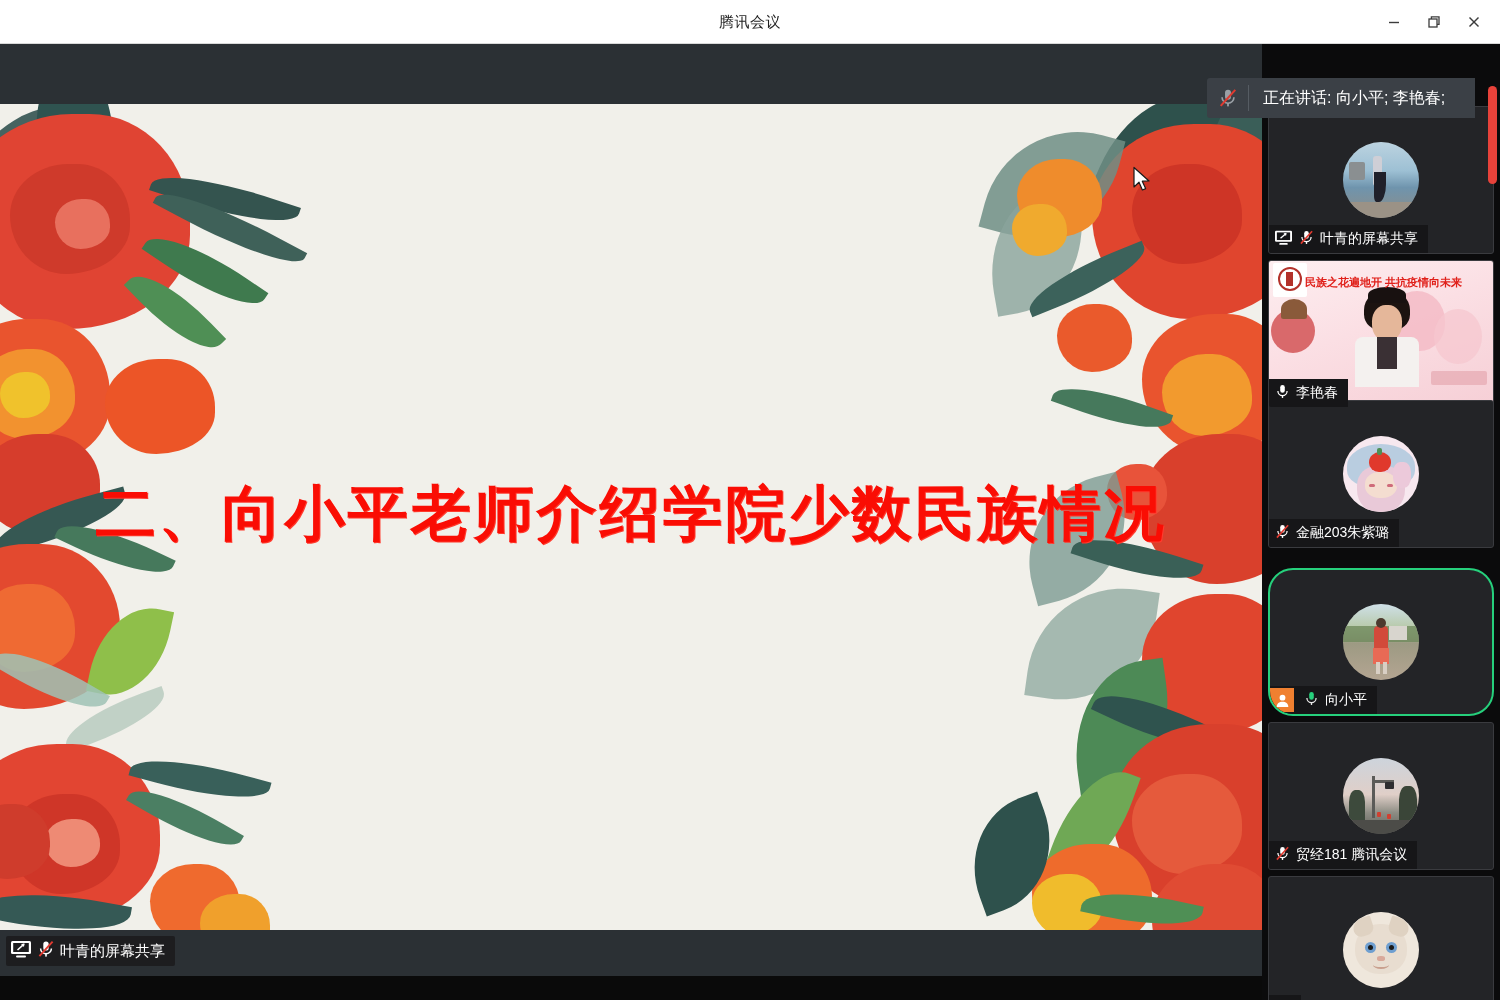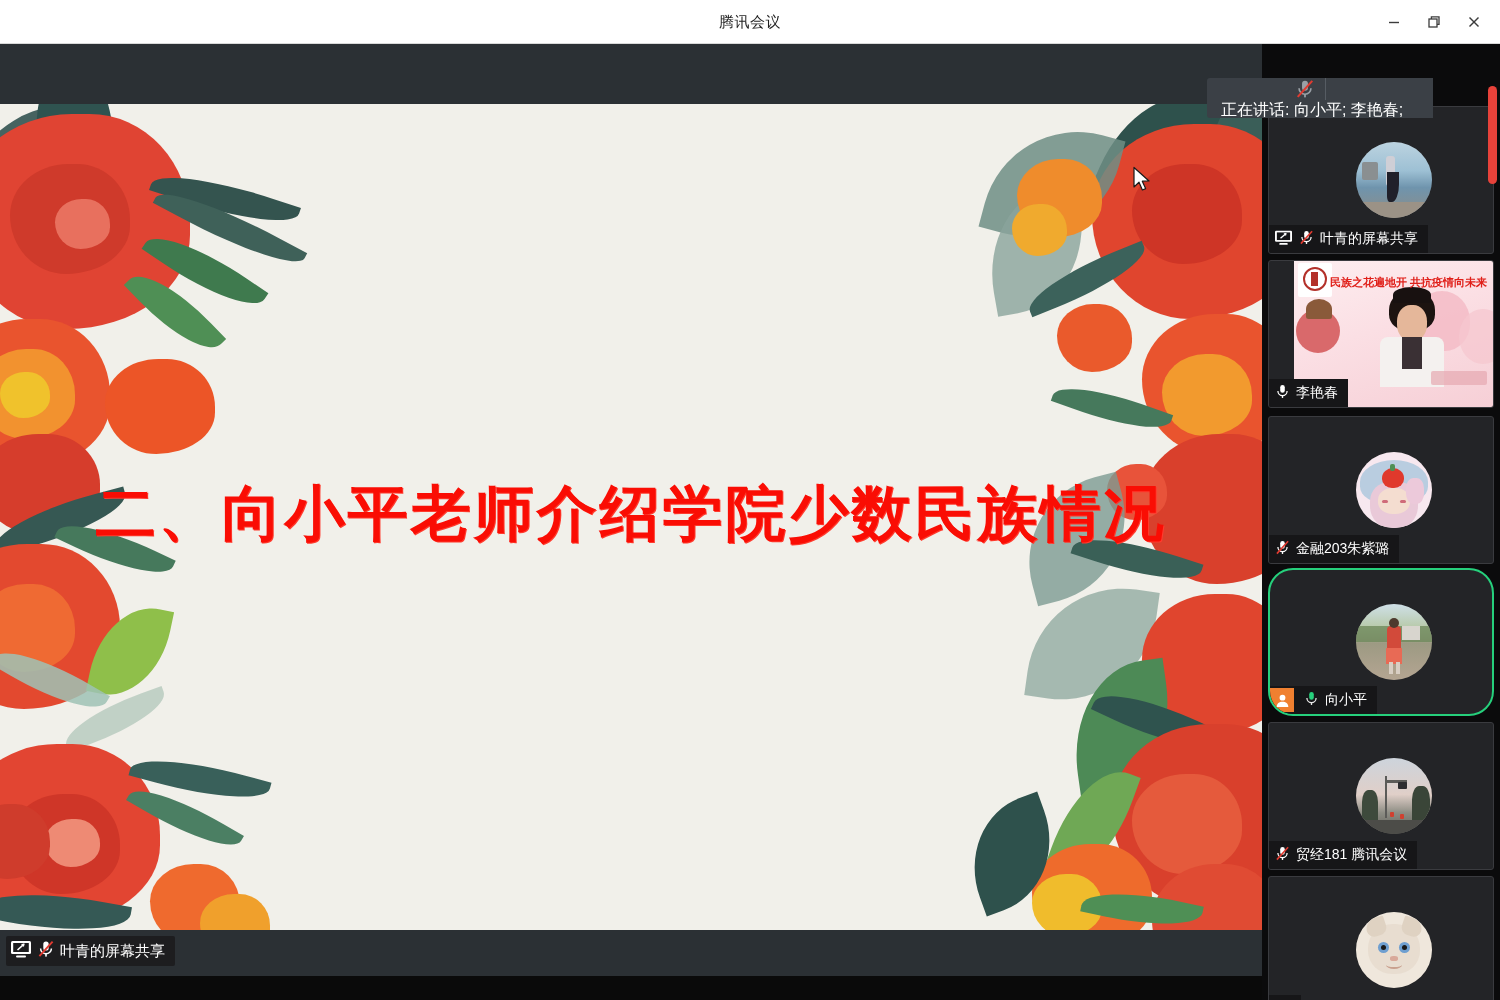--- a/index.html
+++ b/index.html
@@ -72,21 +72,21 @@
     background: #0b0b0c;
   }
   .tile {
     position: absolute; left: 6px; width: 226px;
     background: #232427;
     border: 1px solid #3a3b3f;
     border-radius: 3px;
     overflow: hidden;
   }
   .tile.active { border: 2px solid #26d07c; }
-  .tile-media { position: absolute; inset: 0; overflow: hidden; margin-left: 25px; }
+  .tile-media { position: absolute; inset: 0; overflow: hidden; }
   .avatar {
     position: absolute; left: 50%; top: 50%; transform: translate(-50%,-50%);
     width: 76px; height: 76px; border-radius: 50%; overflow: hidden;
     background: #444;
   }
   .namebar {
     position: absolute; left: 0; bottom: 0;
     display: flex; align-items: center; gap: 5px;
     height: 28px; padding: 0 10px 0 5px;
     background: #161618;
@@ -99,21 +99,20 @@
     flex: 0 0 auto;
   }
 
   
   .speaking {
     position: absolute; left: 1207px; top: 78px; z-index: 40;
     height: 40px; display: flex; align-items: center;
     background: #3b4046;
     border-radius: 3px 0 0 3px;
     padding-right: 30px;
-    flex-direction: column;
   }
   .speaking .micwrap {
     width: 42px; display: flex; align-items: center; justify-content: center;
     border-right: 1px solid #565c63; height: 26px;
   }
   .speaking .txt { color: #fff; font-size: 16px; padding-left: 14px; white-space: nowrap; }
 
   
   .scrolltrack {
     position: absolute; right: 2px; top: 2px; width: 12px; height: 952px;
@@ -307,21 +306,21 @@
           <svg width="17" height="17" viewBox="0 0 20 20">
             <rect x="7.3" y="2.4" width="5.4" height="9.2" rx="2.7" fill="#fff"></rect>
             <path d="M4.6 9.4a5.4 5.4 0 0 0 10.8 0" fill="none" stroke="#fff" stroke-width="1.5"></path>
             <rect x="9.2" y="14.6" width="1.6" height="3" fill="#fff"></rect>
           </svg>
         </span>
         <span class="nm">李艳春</span>
       </div>
     </div>
 
-    <div class="tile" style="top:372px;height:148px;">
+    <div class="tile" style="top:356px;height:148px;">
       <div class="tile-media">
         <div class="avatar">
           <div style="position:absolute;inset:0;background:#f7e8ef;"></div>
           <div style="position:absolute;left:4px;top:8px;width:68px;height:44px;background:#b9cde0;border-radius:50% 50% 40% 40%;"></div>
           <div style="position:absolute;left:14px;top:30px;width:48px;height:48px;background:#e9c9d8;border-radius:40% 40% 50% 50%;"></div>
           <div style="position:absolute;left:22px;top:36px;width:32px;height:26px;background:#f4ddd0;border-radius:45%;"></div>
           <div style="position:absolute;left:26px;top:48px;width:6px;height:3px;background:#cf6b7a;border-radius:2px;"></div>
           <div style="position:absolute;left:44px;top:48px;width:6px;height:3px;background:#cf6b7a;border-radius:2px;"></div>
           <div style="position:absolute;left:26px;top:16px;width:22px;height:20px;background:#e0392c;border-radius:50% 50% 45% 45%;"></div>
           <div style="position:absolute;left:34px;top:12px;width:5px;height:7px;background:#4f8f55;border-radius:2px;"></div>

